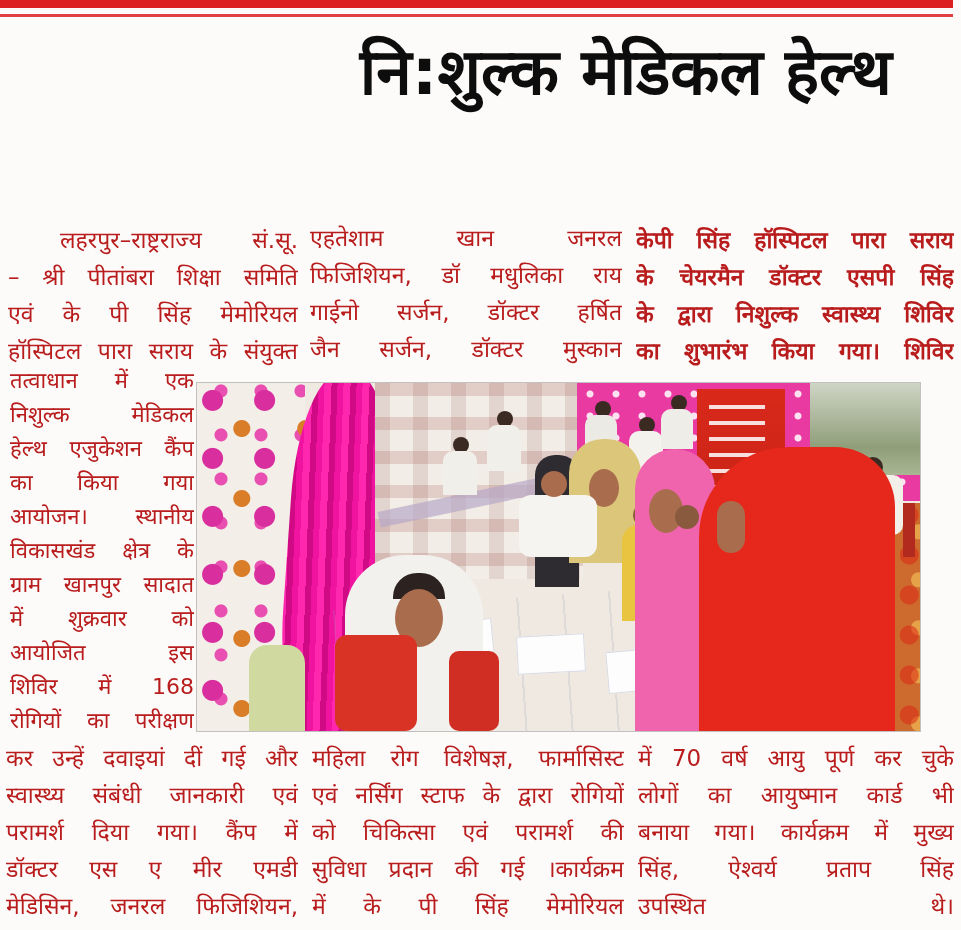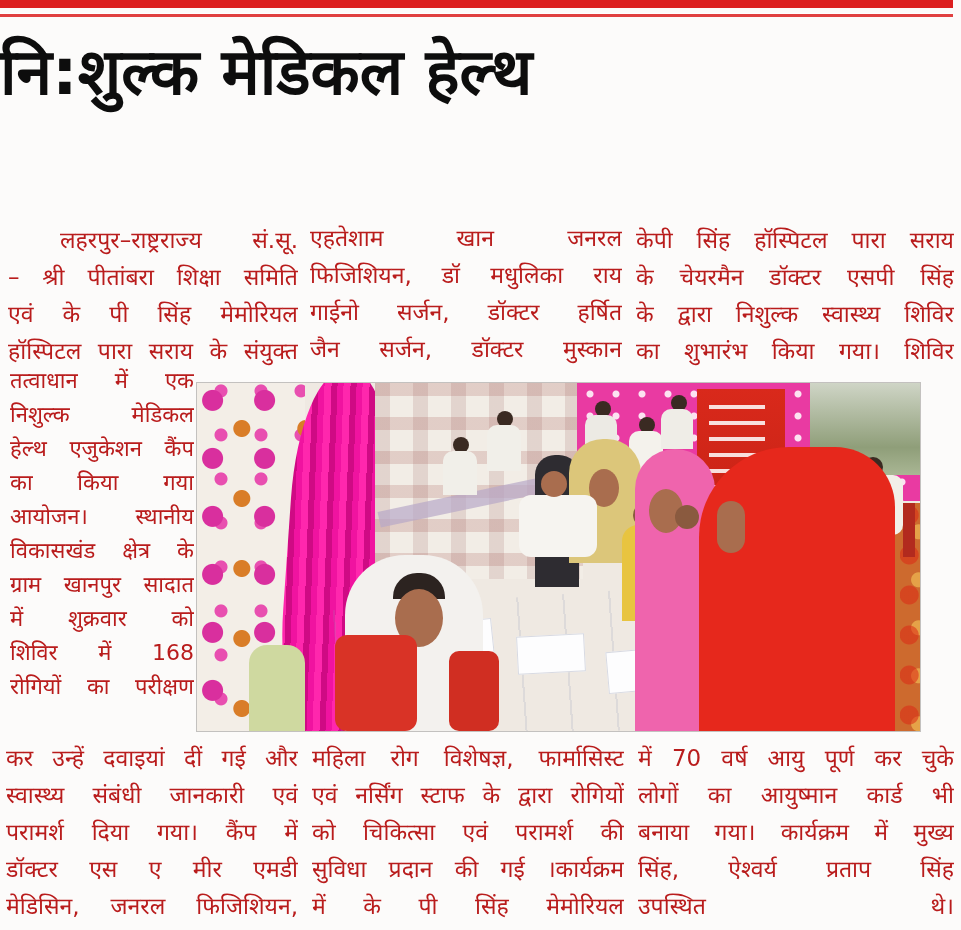--- a/index.html
+++ b/index.html
@@ -4,37 +4,37 @@
 <style>
   html,body{margin:0;padding:0;}
   body{font-family:"DejaVu Sans",sans-serif;background:#efedec;}
   .page{position:relative;width:961px;height:930px;background:#fcfbfa;overflow:hidden;}
 
   
   .rule-thick{position:absolute;left:0;top:0;width:953px;height:8px;background:#dc1f1f;}
   .rule-thin{position:absolute;left:0;top:13px;width:953px;height:3px;background:#e04040;border-top:1px solid #fff;}
 
   
-  .headline{position:absolute;left:0;top:26px;width:892px;text-align:left;
+  .headline{position:absolute;left:0;top:26px;width:892px;text-align:right;
     font-weight:bold;color:#0d0d0d;font-size:64px;line-height:93px;white-space:nowrap;}
 
   
   .block{position:absolute;color:#b91c1c;font-size:23px;}
   .tline{display:flex;justify-content:space-between;height:37px;line-height:37px;
     white-space:nowrap;overflow:hidden;}
   .narrow .tline{height:34px;line-height:34px;font-size:22px;}
   .col1-top .tline:first-child{padding-left:52px;}
   .tline span{flex:none;}
 
   .b-col1-top{left:8px;top:222px;width:290px;}
   .b-col1-narrow{left:10px;top:364px;width:184px;}
   .b-col1-bottom{left:6px;top:740px;width:292px;}
   .b-col2-top{left:310px;top:220px;width:312px;text-align:center;}
   .b-col2-bottom{left:312px;top:740px;width:312px;}
-  .b-col3-top{left:636px;top:222px;width:318px;}
+  .b-col3-top{left:636px;top:222px;width:318px;font-weight:bold;}
   .b-col3-bottom{left:638px;top:740px;width:316px;}
 
   
   .photo{position:absolute;left:196px;top:382px;width:723px;height:348px;
     border:1px solid #c3c1bf;background:#efe9e2;overflow:hidden;}
   .photo *{position:absolute;}
 
   .ph-floral{left:0;top:0;width:108px;height:348px;background-color:#f3eee7;
     background-image:
       radial-gradient(circle at 30% 30%, #d92f9e 0 10px, transparent 11px),
@@ -175,20 +175,24 @@
         <span>ग्राम</span>
         <span>खानपुर</span>
         <span>सादात</span>
       </div>
       <div class="tline">
         <span>में</span>
         <span>शुक्रवार</span>
         <span>को</span>
       </div>
       <div class="tline">
+        <span>आयोजित</span>
+        <span>इस</span>
+      </div>
+      <div class="tline">
         <span>शिविर</span>
         <span>में</span>
         <span>168</span>
       </div>
       <div class="tline">
         <span>रोगियों</span>
         <span>का</span>
         <span>परीक्षण</span>
       </div>
     </div>

